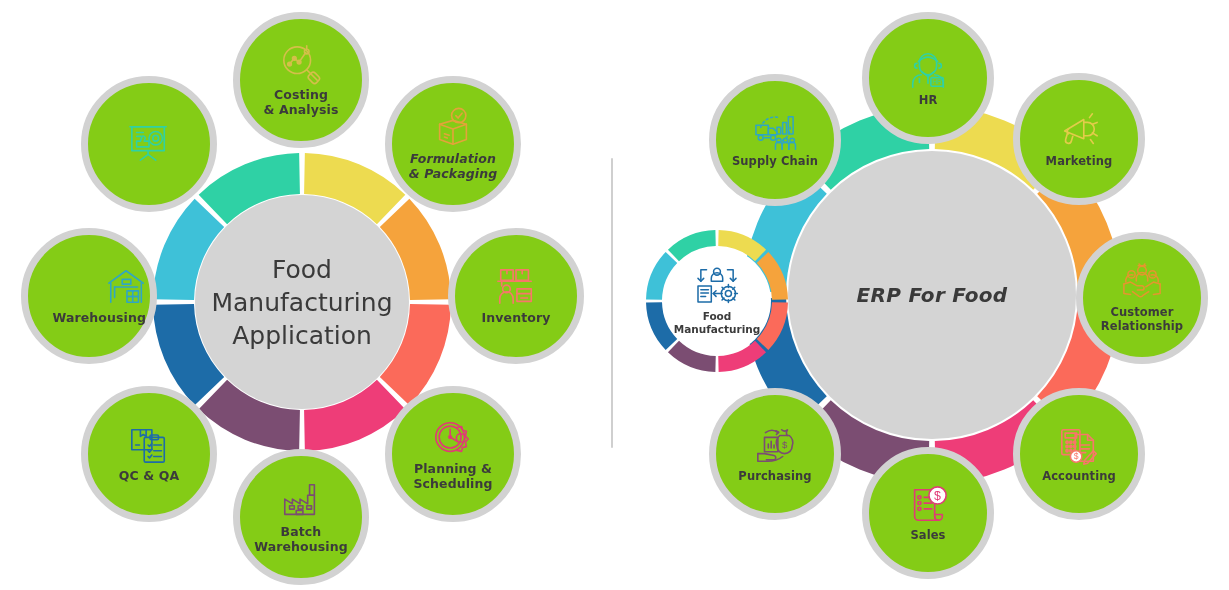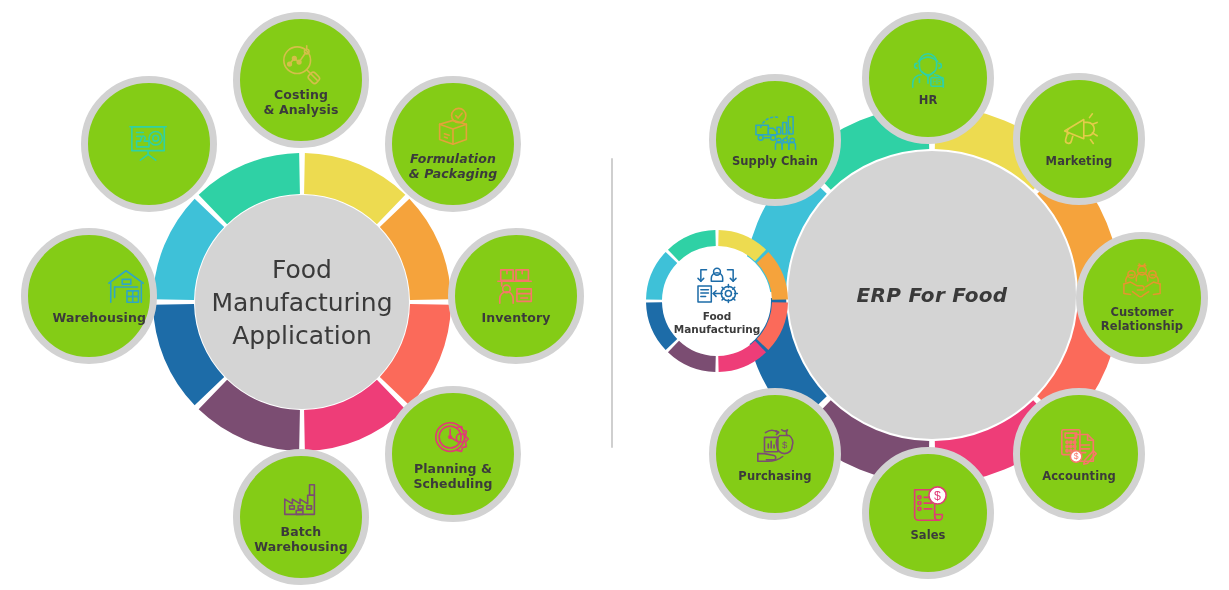--- a/index.html
+++ b/index.html
@@ -183,20 +183,38 @@
         <rect x="12" y="27" width="5" height="3.5"></rect>
         <rect x="21" y="27" width="5" height="3.5"></rect>
         <rect x="30" y="27" width="5" height="3.5"></rect>
         <rect x="19" y="32" width="7" height="4"></rect>
       </svg>
     </span>
     <span class="lbl">Batch
 Warehousing</span>
   </div>
 
+  <div class="bubble" style="left:81px;top:386px;width:136px;height:136px;">
+    <span class="ico">
+      <svg width="46" height="42" viewBox="0 0 48 44" fill="none" stroke="#1d6ca8" stroke-width="1.7" stroke-linecap="round" stroke-linejoin="round">
+        <rect x="6" y="6" width="21" height="21"></rect>
+        <polyline points="15,6 15,13 18,11 21,13 21,6"></polyline>
+        <line x1="10" y1="22" x2="14" y2="22"></line>
+        <rect x="19" y="14" width="21" height="26" rx="1.5"></rect>
+        <rect x="25" y="11.5" width="9" height="5" rx="1.5"></rect>
+        <polyline points="23,22 24.5,23.5 27,20.5"></polyline>
+        <line x1="29" y1="22" x2="37" y2="22"></line>
+        <polyline points="23,28 24.5,29.5 27,26.5"></polyline>
+        <line x1="29" y1="28" x2="37" y2="28"></line>
+        <polyline points="23,34 24.5,35.5 27,32.5"></polyline>
+        <line x1="29" y1="34" x2="37" y2="34"></line>
+      </svg>
+    </span>
+    <span class="lbl">QC &amp; QA</span>
+  </div>
 
   <div class="bubble" style="left:21px;top:228px;width:136px;height:136px;align-items:flex-end;">
     <span class="ico">
       <svg width="46" height="42" viewBox="0 0 48 44" fill="none" stroke="#2fa6c4" stroke-width="1.7" stroke-linecap="round" stroke-linejoin="round">
         <path d="M5 18 L23 5 L41 18"></path>
         <line x1="7" y1="18" x2="7" y2="38"></line>
         <line x1="39" y1="18" x2="39" y2="38"></line>
         <rect x="19" y="14" width="9" height="5"></rect>
         <line x1="11" y1="22" x2="35" y2="22"></line>
         <line x1="11" y1="22" x2="11" y2="33"></line>

